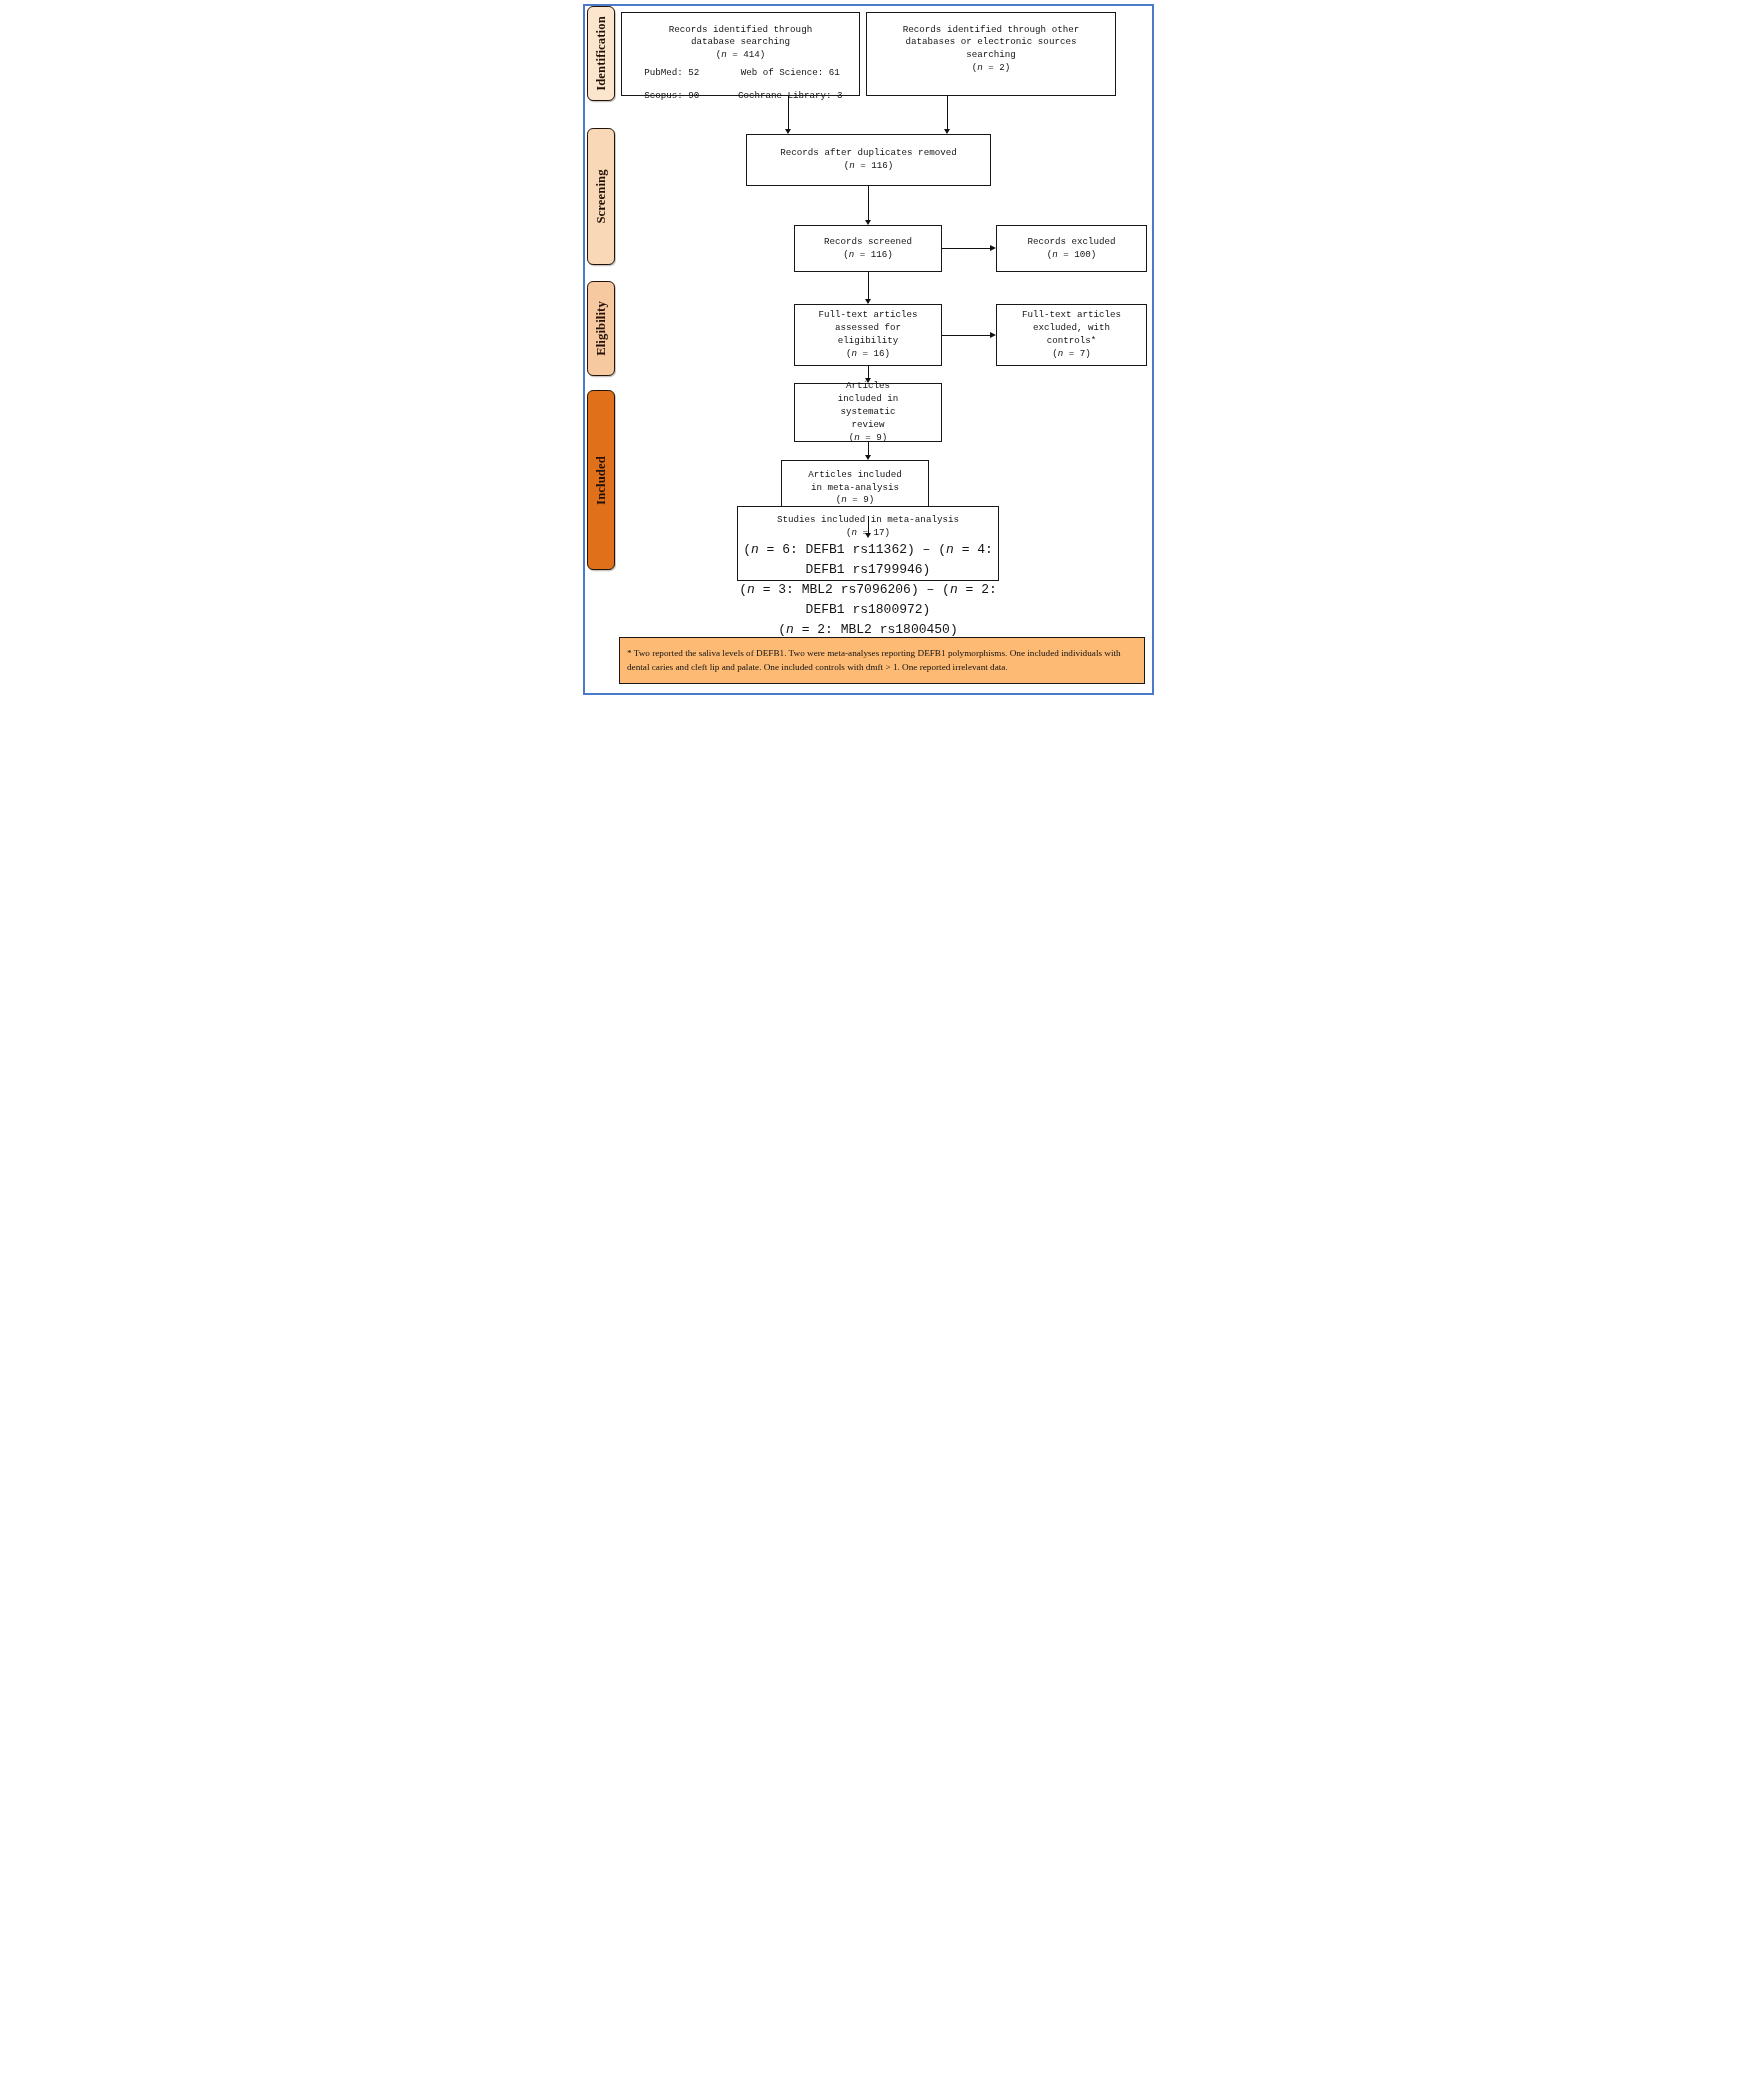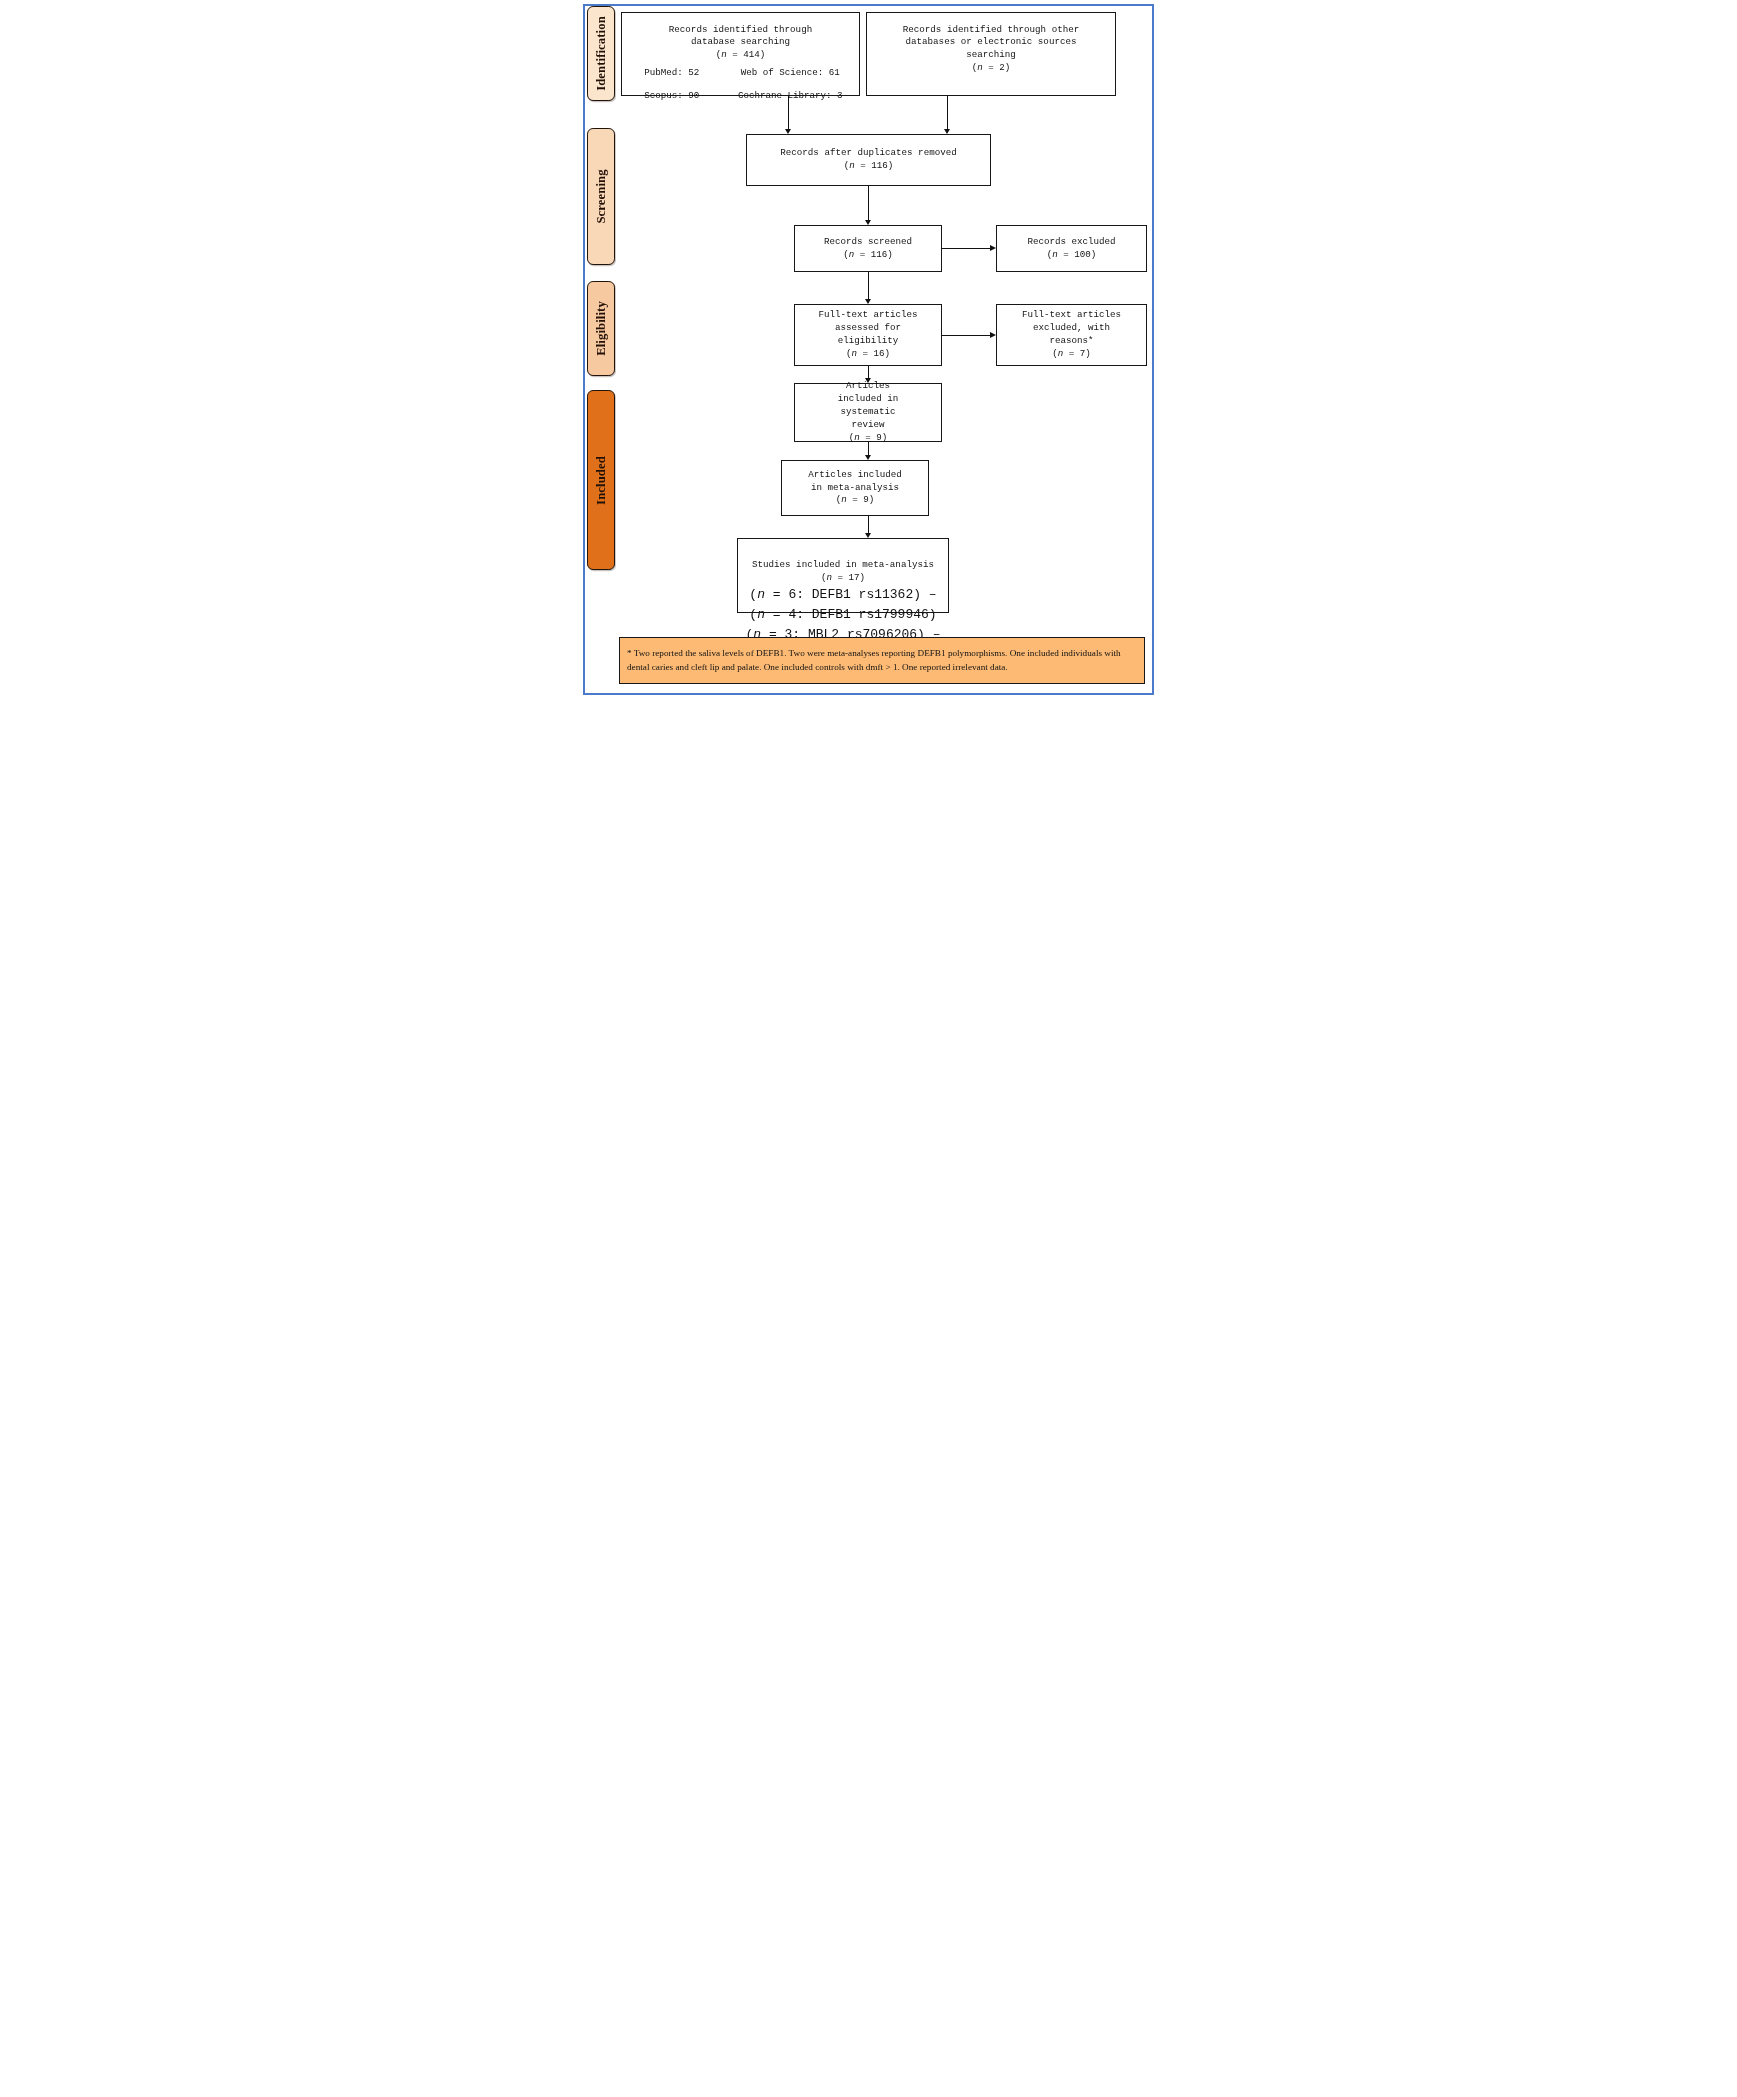--- a/index.html
+++ b/index.html
@@ -92,35 +92,35 @@
   <div class="fbox" style="left:417px;top:225px;width:151px;height:47px">
     <div class="bline title">Records excluded</div>
     <div class="bline">(<i>n</i> = 100)</div>
   </div>
 
   <div class="fbox" style="left:215px;top:304px;width:148px;height:62px">
     <div class="bline title" style="max-width:116px">Full-text articles assessed for eligibility</div>
     <div class="bline">(<i>n</i> = 16)</div>
   </div>
   <div class="fbox" style="left:417px;top:304px;width:151px;height:62px">
-    <div class="bline title" style="max-width:121px">Full-text articles excluded, with reasons*</div>
+    <div class="bline title" style="max-width:121px">Full-text articles excluded, with controls*</div>
     <div class="bline">(<i>n</i> = 7)</div>
   </div>
 
   <div class="fbox" style="left:215px;top:383px;width:148px;height:59px">
     <div class="bline title" style="max-width:92px">Articles included in systematic review</div>
     <div class="bline">(<i>n</i> = 9)</div>
   </div>
 
   <div class="fbox" style="left:202px;top:460px;width:148px;height:56px">
     <div class="bline title" style="max-width:110px">Articles included in meta-analysis</div>
     <div class="bline">(<i>n</i> = 9)</div>
   </div>
 
-  <div class="fbox topalign" style="left:158px;top:538px;width:212px;height:75px;padding-top:20px">
+  <div class="fbox topalign" style="left:158px;top:506px;width:262px;height:75px;padding-top:7px">
     <div class="bline title">Studies included in meta-analysis</div>
     <div class="bline">(<i>n</i> = 17)</div>
     <div class="bline detail">(<i>n</i> = 6: DEFB1 rs11362) – (<i>n</i> = 4: DEFB1 rs1799946)</div>
     <div class="bline detail">(<i>n</i> = 3: MBL2 rs7096206) – (<i>n</i> = 2: DEFB1 rs1800972)</div>
     <div class="bline detail">(<i>n</i> = 2: MBL2 rs1800450)</div>
   </div>
 
   <div class="footnote-box" style="left:40px;top:637px;width:526px;height:47px">
     <p class="footnote-text">* Two reported the saliva levels of DEFB1. Two were meta-analyses reporting DEFB1 polymorphisms. One included individuals with dental caries and cleft lip and palate. One included controls with dmft &gt; 1. One reported irrelevant data.</p>
   </div>

